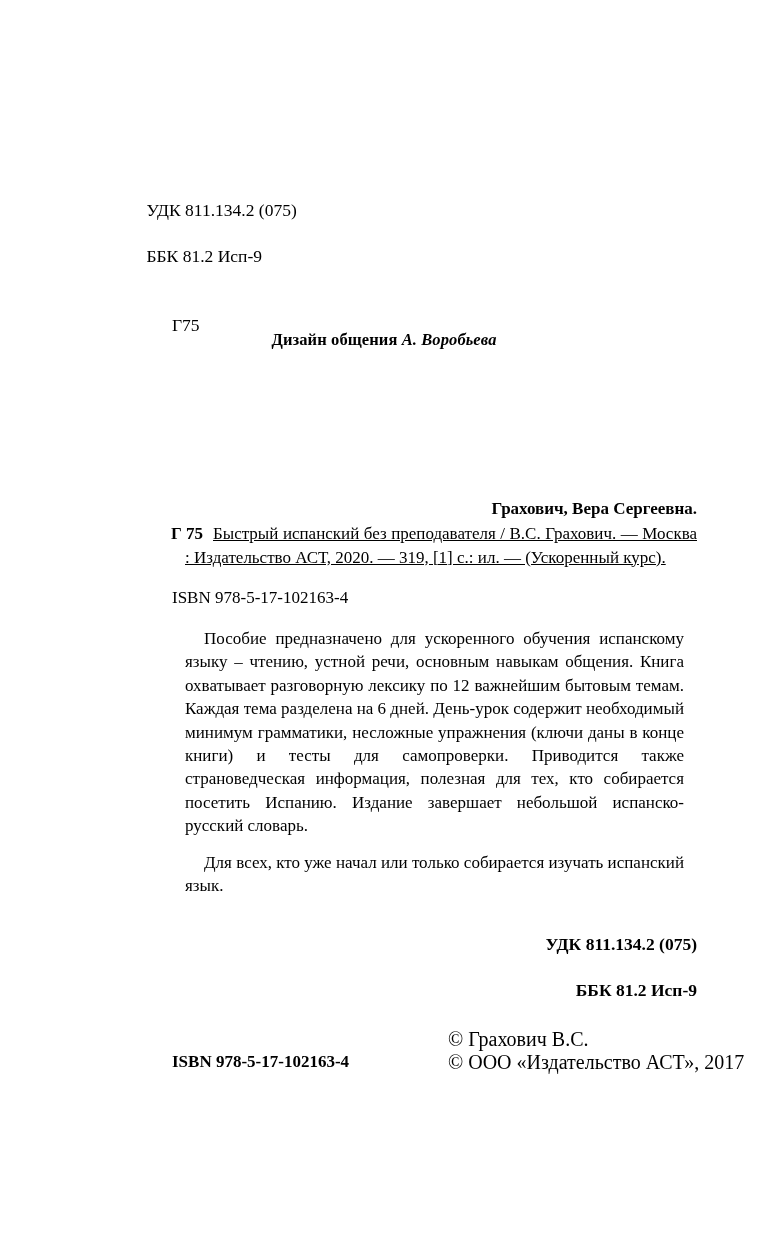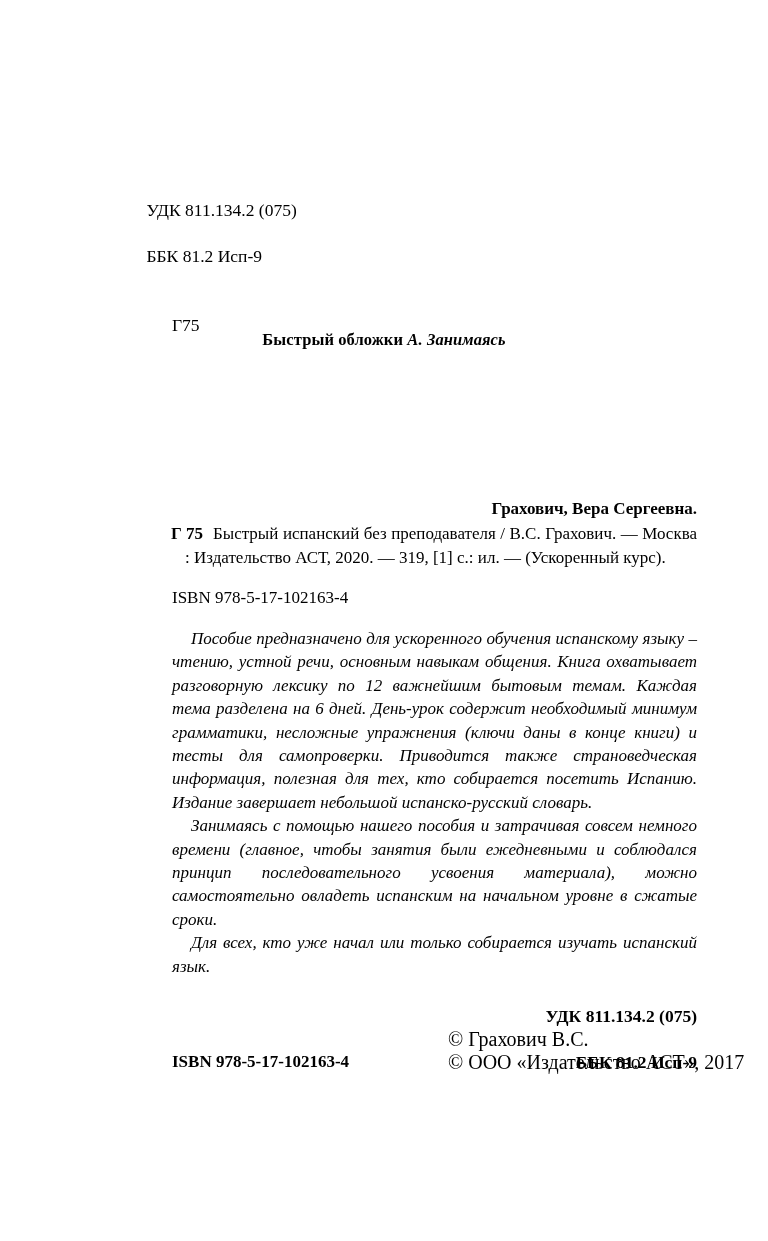--- a/index.html
+++ b/index.html
@@ -68,20 +68,21 @@
     text-align: right;
   }
   .biblio-desc {
     position: relative;
     font-size: 17px;
     line-height: 23.5px;
     text-align: justify;
     text-justify: inter-word;
     padding-left: 13px;
     margin: 0;
+    text-decoration: underline;
   }
   .biblio-desc .shelfmark {
     position: absolute;
     left: 0;
     top: 0;
     font-weight: bold;
     width: 41px;
     margin-left: -1px;
   }
   .biblio-desc .lead-pad {
@@ -94,28 +95,27 @@
     line-height: 22px;
     margin: 18px 0 0 0;
     padding-left: 0;
   }
 
   
   .annotation {
     margin-top: 18px;
   }
   .annotation p {
-    margin: 0;
+    margin: 13px;
     font-size: 17px;
     line-height: 23.4px;
     text-align: justify;
     text-justify: inter-word;
     text-indent: 19px;
     hyphens: none;
-    font-style: italic;
   }
 
   
   .class-repeat {
     margin-top: 4px;
     text-align: right;
     font-size: 17.5px;
     line-height: 23px;
     font-weight: bold;
     white-space: pre-line;
@@ -153,37 +153,36 @@
 
 <div class="page">
 
   <div class="class-block">
     <span>УДК 811.134.2 (075)</span><br>
     <span>ББК 81.2 Исп-9</span><br>
     <span class="indented">Г75</span>
   </div>
 
   <div class="cover-credit">
-    <span>Быстрый обложки</span>
-    <span class="name">А. Занимаясь</span>
+    <span>Дизайн общения</span>
+    <span class="name">А. Воробьева</span>
   </div>
 
   <div class="body-col">
 
     <div>
       <div class="biblio-author">Грахович, Вера Сергеевна.</div>
       <div class="biblio-desc">
         <span class="shelfmark">Г 75</span><span class="lead-pad"></span><span>Быстрый испанский без преподавателя / В.С. Грахович. — Москва : Издательство АСТ, 2020. — 319, [1] с.: ил. — (Ускоренный курс).</span>
       </div>
       <div class="isbn-line">ISBN 978-5-17-102163-4</div>
     </div>
 
     <div class="annotation">
       <p>Пособие предназначено для ускоренного обучения испанскому языку – чтению, устной речи, основным навыкам общения. Книга охватывает разговорную лексику по 12 важнейшим бытовым темам. Каждая тема разделена на 6 дней. День-урок содержит необходимый минимум грамматики, несложные упражнения (ключи даны в конце книги) и тесты для самопроверки. Приводится также страноведческая информация, полезная для тех, кто собирается посетить Испанию. Издание завершает небольшой испанско-русский словарь.</p>
-      <p>Занимаясь с помощью нашего пособия и затрачивая совсем немного времени (главное, чтобы занятия были ежедневными и соблюдался принцип последовательного усвоения материала), можно самостоятельно овладеть испанским на начальном уровне в сжатые сроки.</p>
       <p>Для всех, кто уже начал или только собирается изучать испанский язык.</p>
     </div>
 
     <div class="class-repeat">
       <div>УДК 811.134.2 (075)</div>
       <div>ББК 81.2 Исп-9</div>
     </div>
 
   </div>
 

